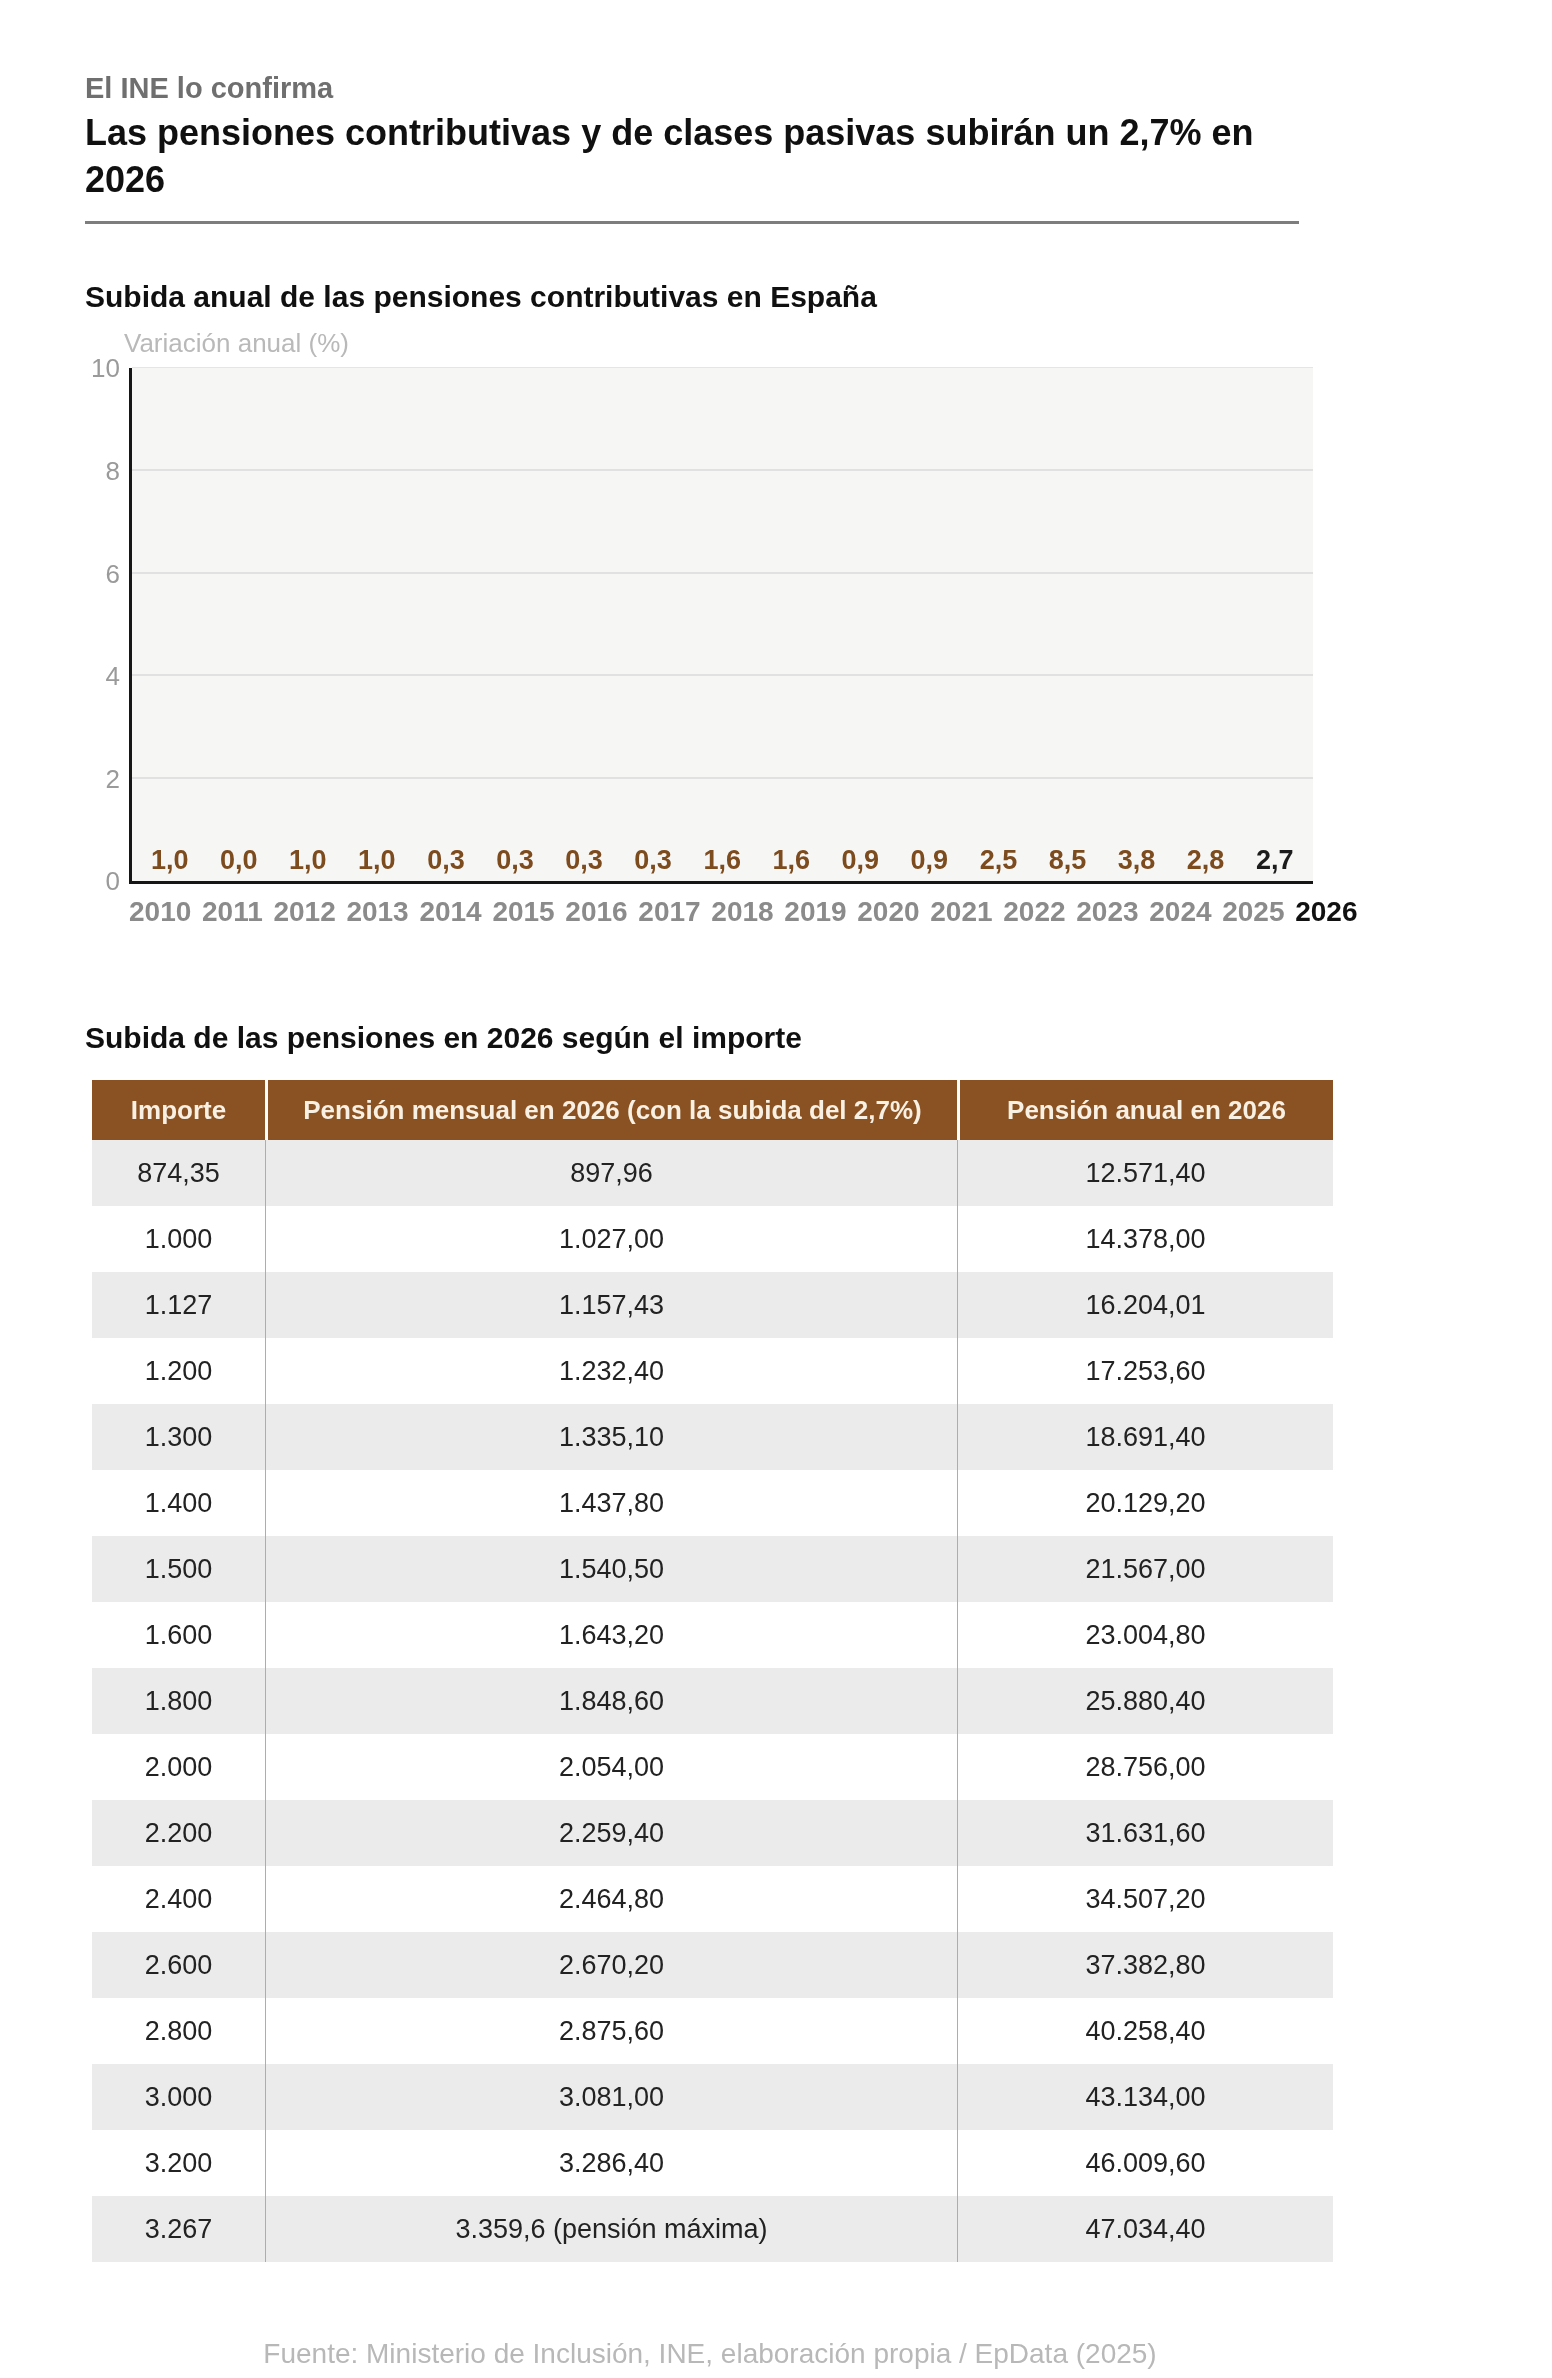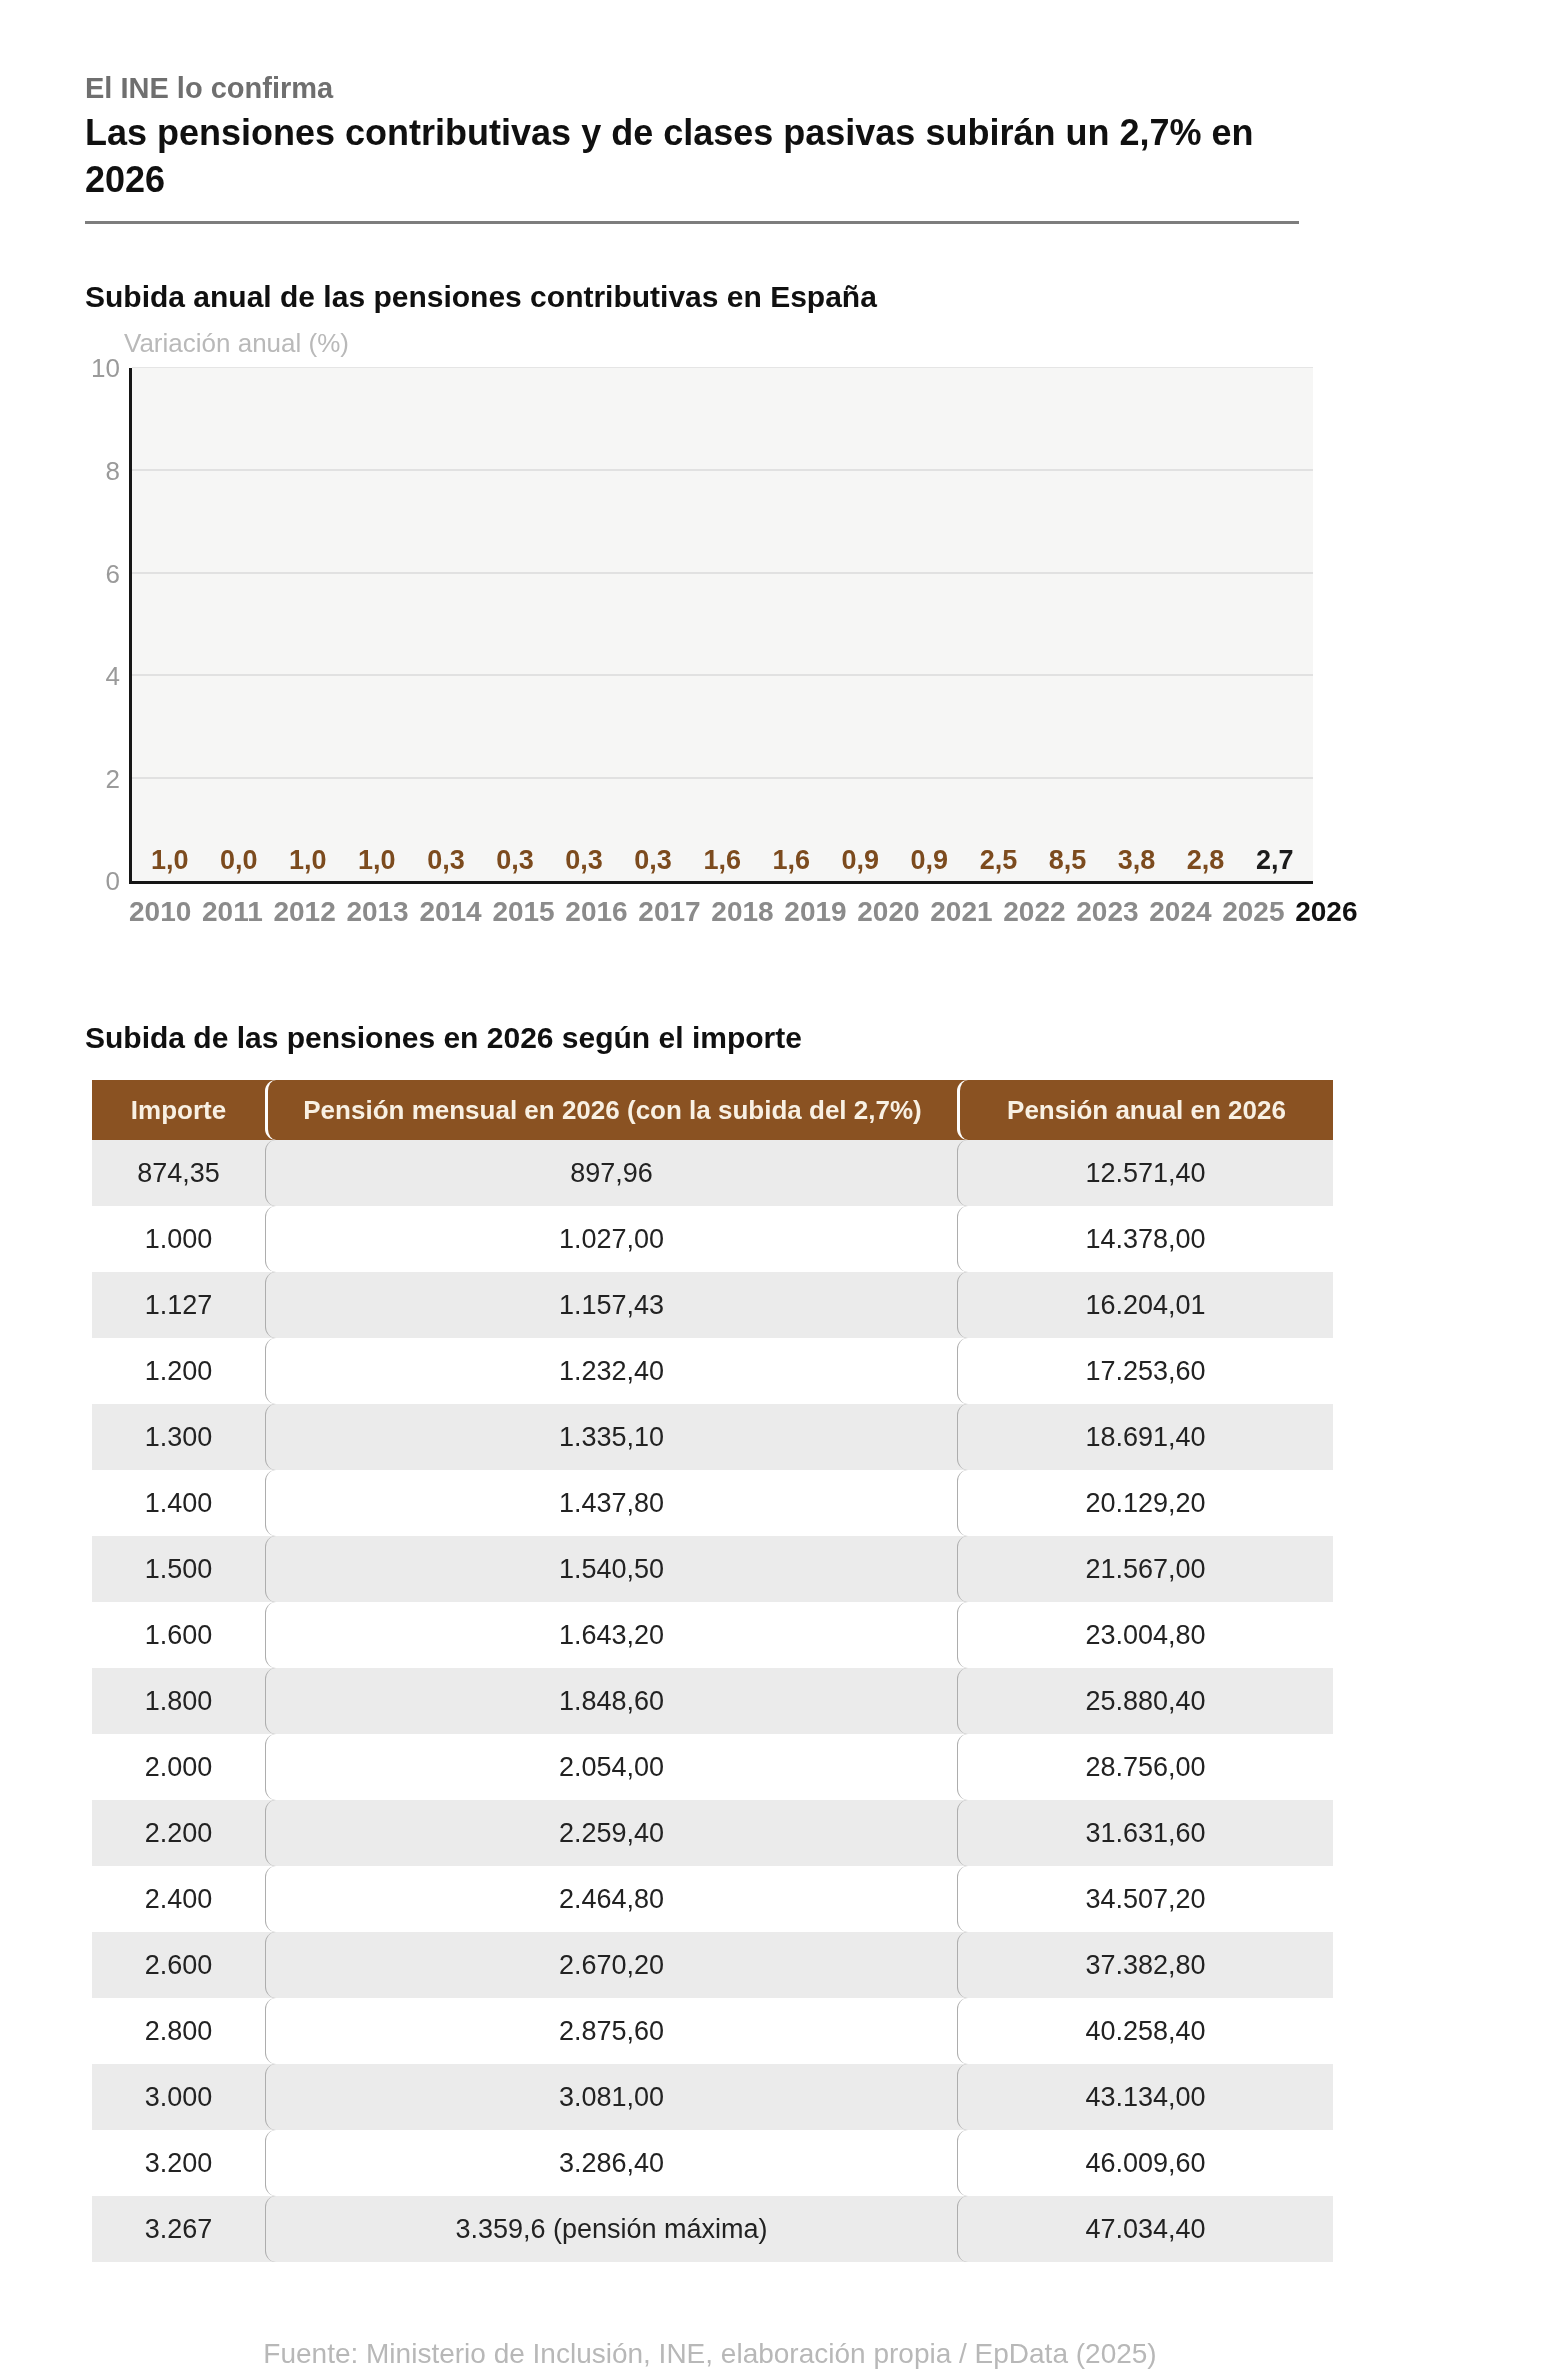--- a/index.html
+++ b/index.html
@@ -33,21 +33,21 @@
   .year { flex:1; text-align:center; font-size:28px; color:#8b8b8b;font-weight:bold; }
   .year.hl { color:#111111; font-weight:bold; }
 
   
   .table-title { margin:93px 85px 0 85px; font-size:30px; font-weight:bold; color:#101010; }
   .table { margin:25px 87px 0 92px; }
   .t-row { display:grid; grid-template-columns:173px 1fr 376px; }
   .t-head { background:#8a5222; height:60px; }
   .t-head .t-cell { color:#f8f0e3; font-weight:bold; font-size:26px; }
   .t-head .t-cell + .t-cell { border-left:3.9px solid #fdfdfd; }
-  .t-cell { display:flex; align-items:center; justify-content:center; text-align:left; padding:0 9.7px;border-radius:11px; }
+  .t-cell { display:flex; align-items:center; justify-content:center; text-align:left; padding:0 9.7px; }
   .t-body .t-row { height:66px; font-size:27px; color:#222222; }
   .t-body .t-row:nth-child(odd) { background:#ebebeb; }
   .t-body .t-row:nth-child(even) { background:#ffffff; }
   .t-body .t-cell + .t-cell { border-left:1px solid #adadad; }
 
   
   .footer { margin-top:76px; text-align:center; font-size:28px; color:#b8b8b8; }
 </style>
 </head>
 <body>

